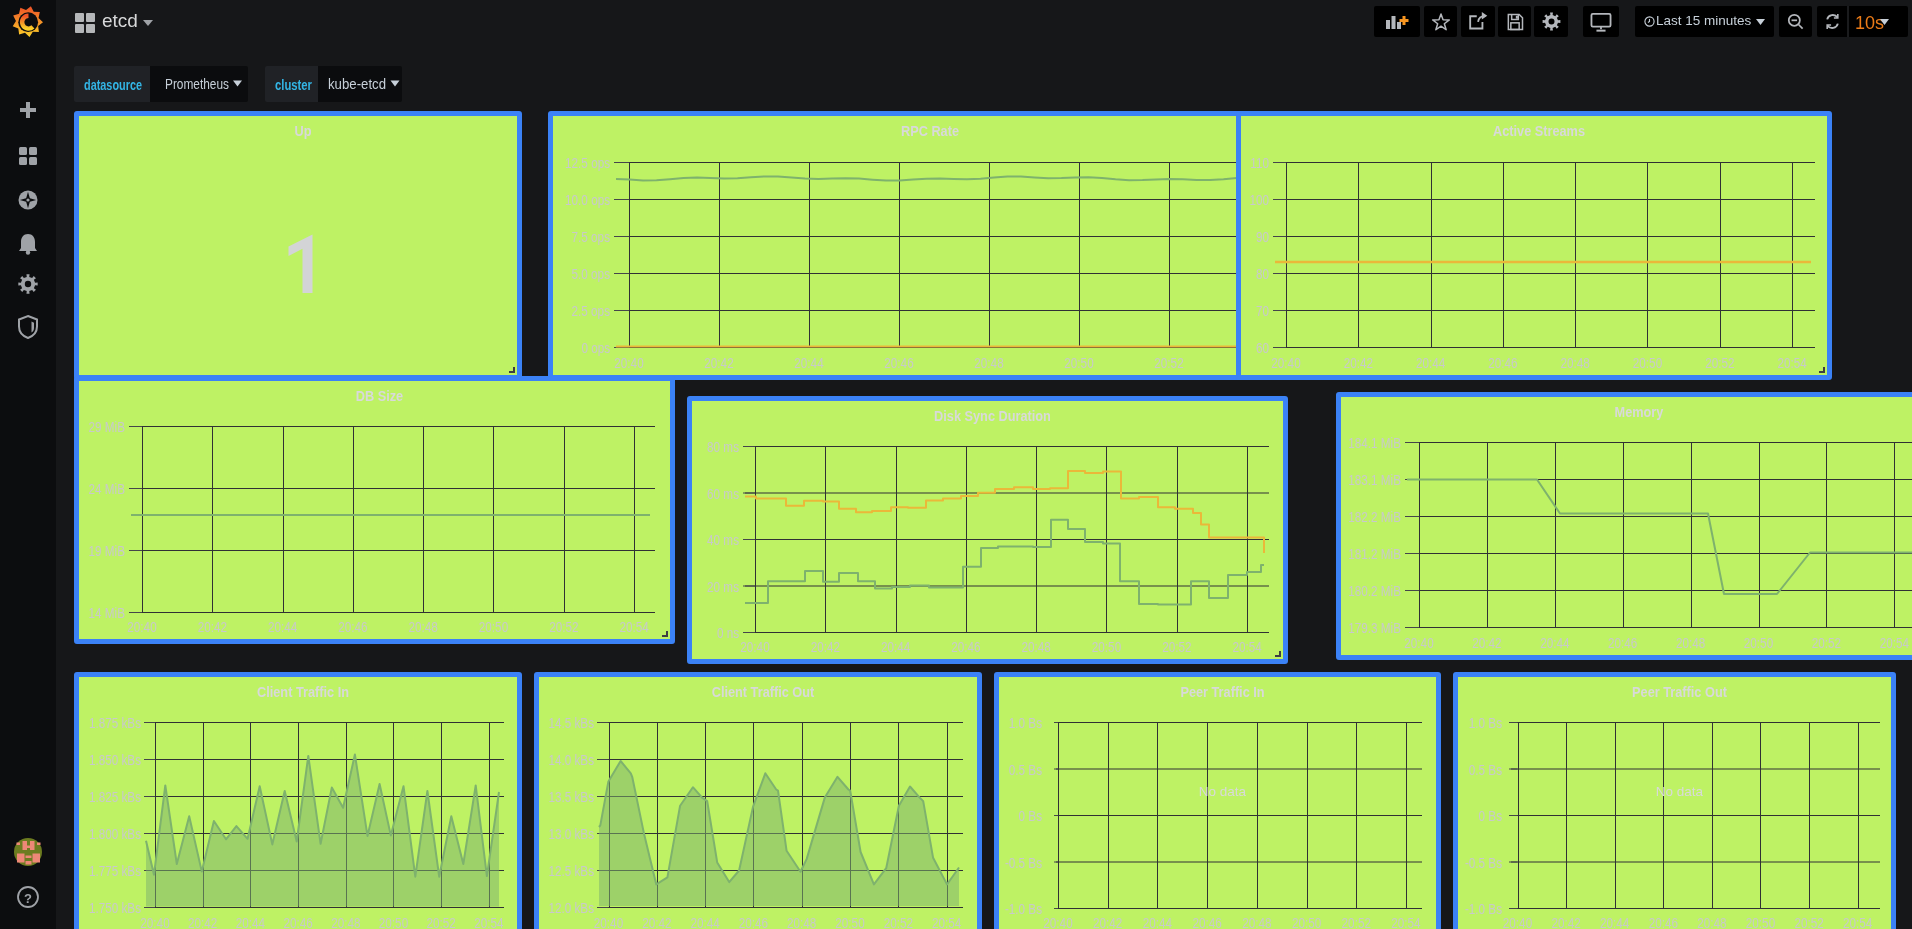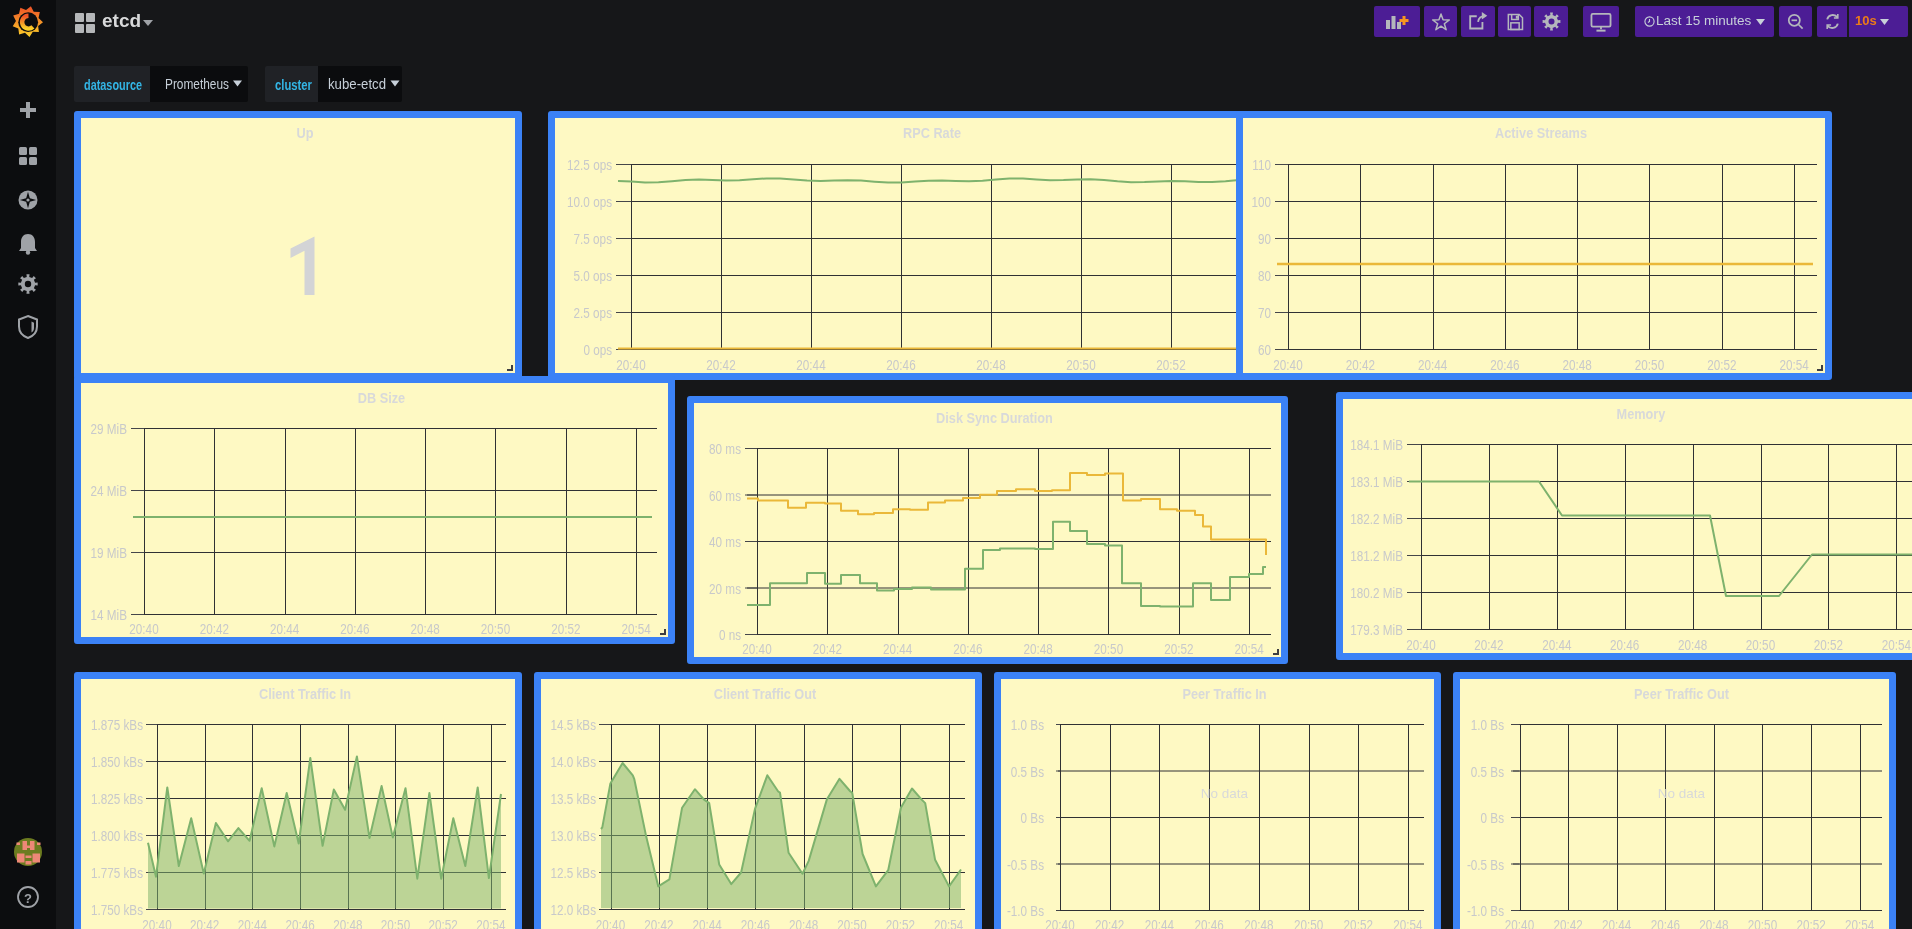--- a/index.html
+++ b/index.html
@@ -1,17 +1,17 @@
 <!DOCTYPE html>
 <html><head><meta charset="utf-8"><style>
 *{margin:0;padding:0;box-sizing:border-box}
 html,body{width:1912px;height:929px;overflow:hidden;background:#161719;font-family:"Liberation Sans",sans-serif;}
-.panel{position:absolute;background:#fef9c3;border:7px solid #3b82f6;border-radius:3px;overflow:hidden}
+.panel{position:absolute;background:#bef264;border:5px solid #3b82f6;border-radius:3px;overflow:hidden}
 .rsz{position:absolute;right:2px;bottom:2px;width:6px;height:6px;border-right:2px solid #3e3f42;border-bottom:2px solid #3e3f42}
-.nbtn{position:absolute;top:6px;height:31px;background:#4c1d95;border-radius:2px;display:flex;align-items:center;justify-content:center}
+.nbtn{position:absolute;top:6px;height:31px;background:#000000;border-radius:2px;display:flex;align-items:center;justify-content:center}
 </style></head>
 <body>
 <div style="position:absolute;left:0;top:0;width:56px;height:929px;background:#0c0d0f"></div>
 <svg width="33" height="33" viewBox="0 0 100 100" style="position:absolute;left:11px;top:5px">
 <defs>
       <linearGradient id="lg" x1="0" y1="1" x2="0" y2="0">
 <stop offset="0" stop-color="#fbd029"></stop>
         <stop offset="1" stop-color="#ee5127"></stop>
       </linearGradient>
     </defs>
@@ -52,21 +52,21 @@
 <text x="28" y="898" text-anchor="middle" dominant-baseline="central" font-size="13" font-weight="bold" fill="#9fa2a7" font-family="Liberation Sans, sans-serif">?</text>
 </svg>
 <svg width="24" height="24" viewBox="0 0 24 24" style="position:absolute;left:73px;top:11px">
 <g fill="#b5b7b9">
  <rect x="2" y="2" width="9" height="9" rx="1"></rect>
       <rect x="13" y="2" width="9" height="9" rx="1"></rect>
  <rect x="2" y="13" width="9" height="9" rx="1"></rect>
       <rect x="13" y="13" width="9" height="9" rx="1"></rect>
 </g>
   </svg>
-<div style="position:absolute;left:102px;top:10px;font-size:19px;font-weight:700;color:#d8d9da">etcd</div>
+<div style="position:absolute;left:102px;top:10px;font-size:19px;font-weight:400;color:#d8d9da">etcd</div>
 <svg width="10" height="6" style="position:absolute;left:143px;top:20px">
     <polygon points="0,0 10,0 5,6" fill="#9fa2a7"></polygon>
   </svg>
 <div class="nbtn" style="left:1374px;width:46px">
     <svg width="24" height="20" viewBox="0 0 24 20">
 <rect x="1" y="8" width="4" height="9" fill="#b4b7bc"></rect>
       <rect x="6.5" y="4" width="4" height="13" fill="#b4b7bc"></rect>
       <rect x="12" y="10" width="4" height="7" fill="#b4b7bc"></rect>
 <path d="M17 6 h3 v-3 h3 v3 h3 v3 h-3 v3 h-3 v-3 h-3 z" fill="#f79520" transform="translate(-2.5,1)"></path>
     </svg>
@@ -121,21 +121,21 @@
     </svg>
   </div>
 <div class="nbtn" style="left:1817px;width:91px">
     <svg width="17" height="17" viewBox="0 0 24 24" fill="none" stroke="#b4b7bc" stroke-width="2.6" style="position:absolute;left:7px;top:7px">
 <path d="M4.5 9 a8 8 0 0 1 14.5 -2.5"></path>
       <path d="M19.5 1.5 v5.5 h-5.5" fill="none" stroke-width="2.2"></path>
 <path d="M19.5 15 a8 8 0 0 1 -14.5 2.5"></path>
       <path d="M4.5 22.5 v-5.5 h5.5" fill="none" stroke-width="2.2"></path>
     </svg>
 <div style="position:absolute;left:30px;top:0;width:2px;height:31px;background:#1a1b1d"></div>
-<span style="position:absolute;left:38px;top:7px;font-size:13px;color:#eb7b18;font-weight:700">10s</span>
+<span style="position:absolute;left:38px;top:7px;font-size:18px;color:#eb7b18;font-weight:400">10s</span>
 <svg width="9" height="6" style="position:absolute;left:63px;top:13px">
       <polygon points="0,0 9,0 4.5,6" fill="#c7d0d9"></polygon>
     </svg>
   </div>
 <div style="position:absolute;left:74px;top:66px;width:76px;height:36px;background:#202226;border-radius:2px 0 0 2px"></div>
 <svg width="76" height="36" style="position:absolute;left:74px;top:66px">
     <text x="10" y="18" font-size="15" font-weight="bold" fill="#33b5e5" font-family="Liberation Sans, sans-serif" dominant-baseline="central" textLength="58" lengthAdjust="spacingAndGlyphs">datasource</text>
   </svg>
 <div style="position:absolute;left:150px;top:66px;width:98px;height:36px;background:#0b0c0e;border-radius:0 2px 2px 0"></div>
 <svg width="98" height="36" style="position:absolute;left:150px;top:66px">

